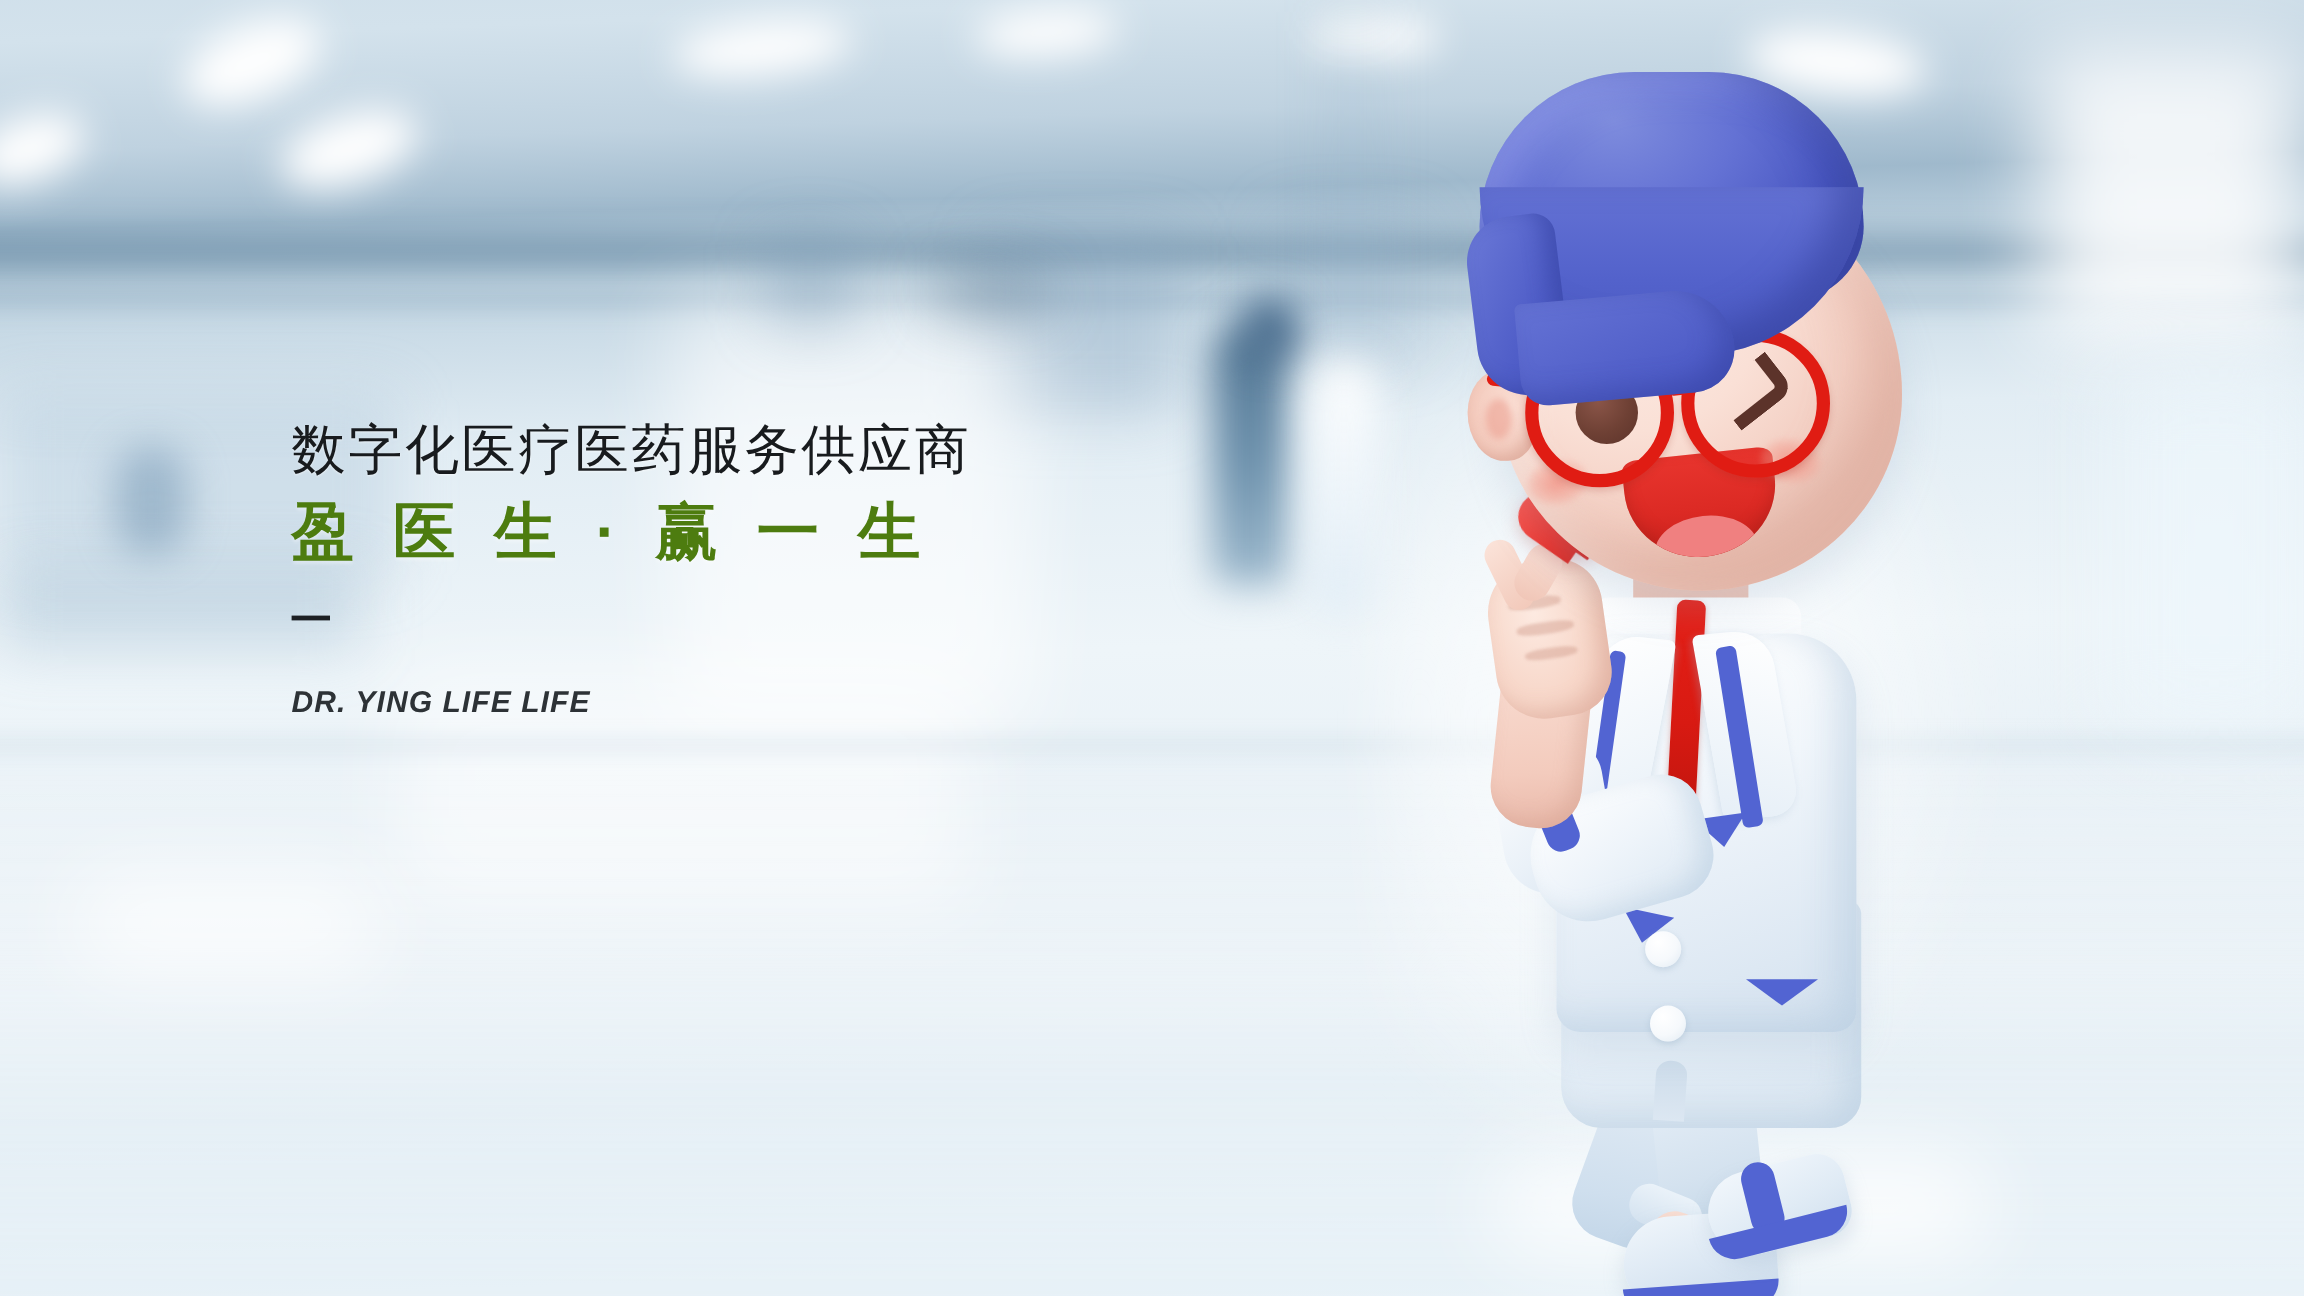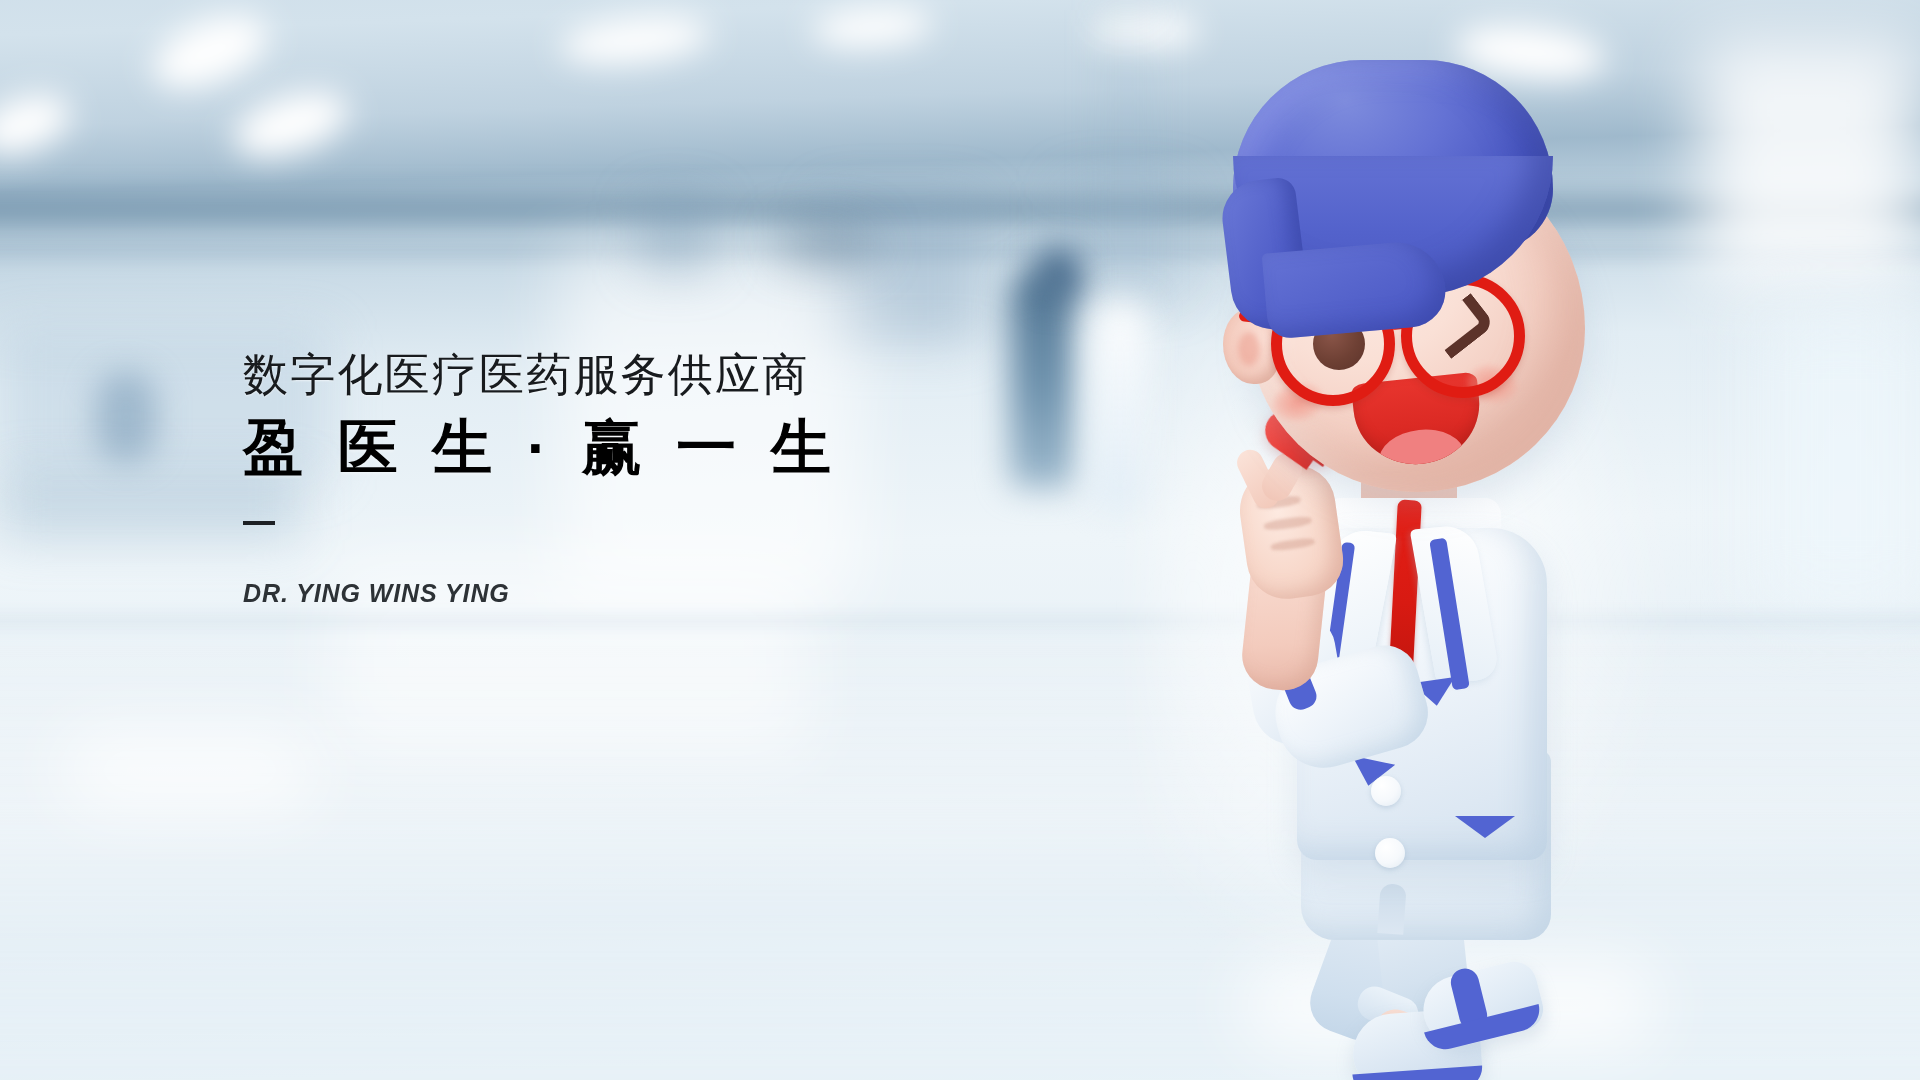--- a/index.html
+++ b/index.html
@@ -124,24 +124,24 @@
     line-height: 1.12;
     letter-spacing: 2.2px;
     color: #181b1e;
     font-weight: 400;
     white-space: nowrap;
     text-shadow: 0 1px 2px rgba(255,255,255,.55);
   }
 
   .headline-main {
     margin-top: 16px;
-    font-size: 60px;
+    font-size: 52px;
     line-height: 1.08;
     letter-spacing: 9px;
-    color: #000000;
+    color: #4d7c0f;
     font-weight: 700;
     white-space: nowrap;
     text-shadow: 0 2px 3px rgba(255,255,255,.35);
   }
 
   .rule {
     margin-top: 40px;
     width: 32px;
     height: 4px;
     background: #1d2024;
@@ -612,21 +612,21 @@
 
   <div class="copy">
 
     <div class="headline-sub">数字化医疗医药服务供应商</div>
 
     <div class="headline-main">盈 医 生 · 赢 一 生</div>
 
     <div class="rule"></div>
 
     <div class="tagline">
-      <div class="tagline-line">DR. YING WINS YING</div>
+      <div class="tagline-line">DR. YING LIFE LIFE</div>
     </div>
   </div>
 
   <div class="char-glow"></div>
 
   <div id="character">
 
     <div class="ch leg-back"></div>
     <div class="ch leg-front"></div>
     <div class="ch ankle-cuff"></div>

